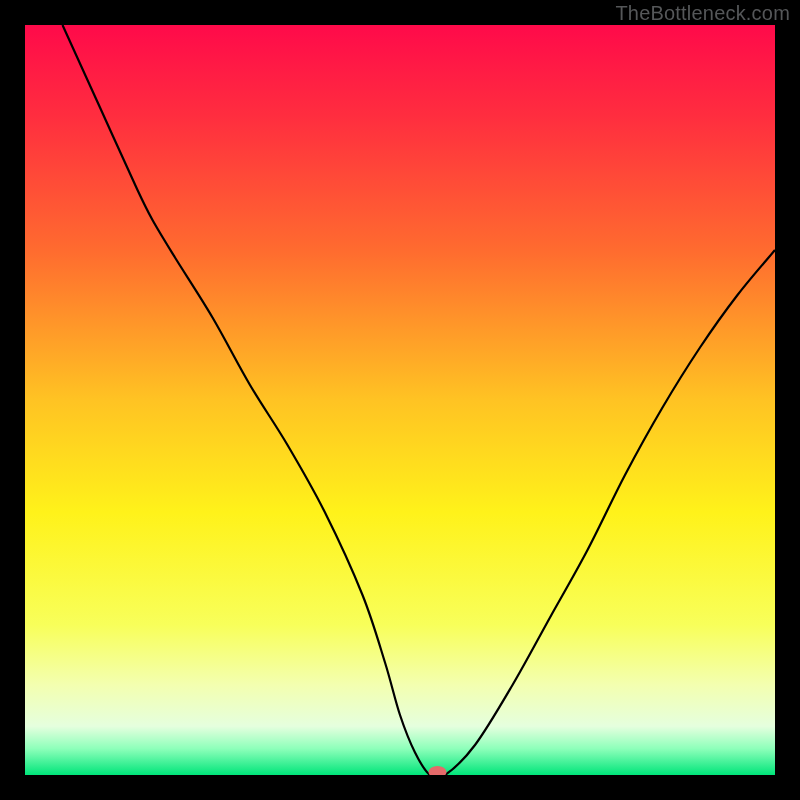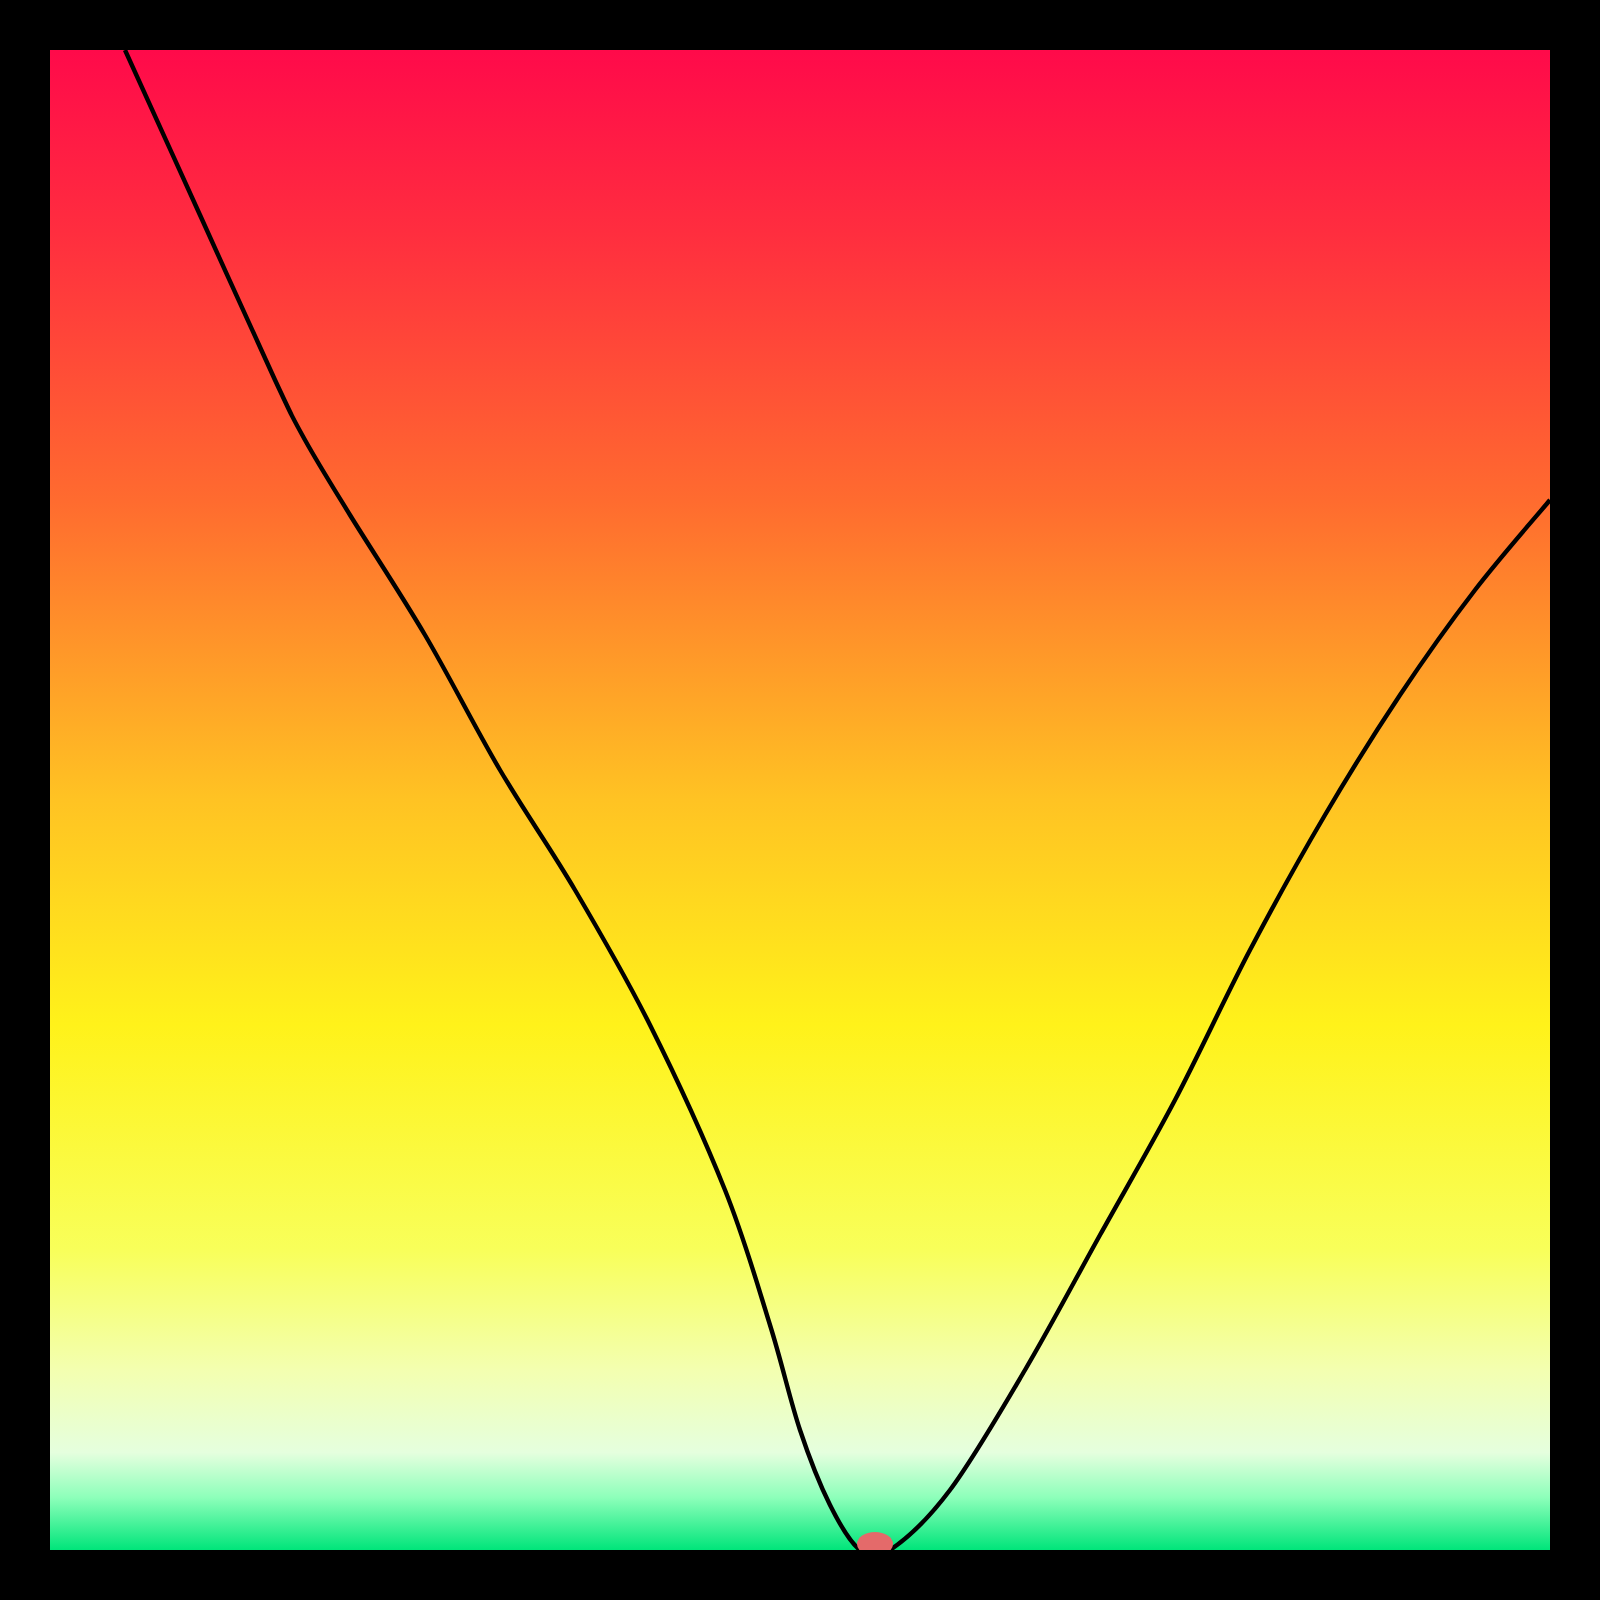--- a/index.html
+++ b/index.html
@@ -33,20 +33,21 @@
     left: 25px;
     width: 750px;
     height: 750px;
     display: block;
   }
 </style>
 </head>
 <body>
 
 <div class="frame">
+  <div class="watermark">TheBottleneck.com</div>
 
   <svg class="plot" viewBox="0 0 750 750" preserveAspectRatio="none">
     <defs>
       <linearGradient id="bg-grad" x1="0" y1="0" x2="0" y2="1">
           <stop offset="0%" stop-color="#ff0a4a"></stop>
           <stop offset="12%" stop-color="#ff2d3f"></stop>
           <stop offset="30%" stop-color="#ff6b2f"></stop>
           <stop offset="50%" stop-color="#ffc323"></stop>
           <stop offset="65%" stop-color="#fff21a"></stop>
           <stop offset="80%" stop-color="#f8ff5a"></stop>

